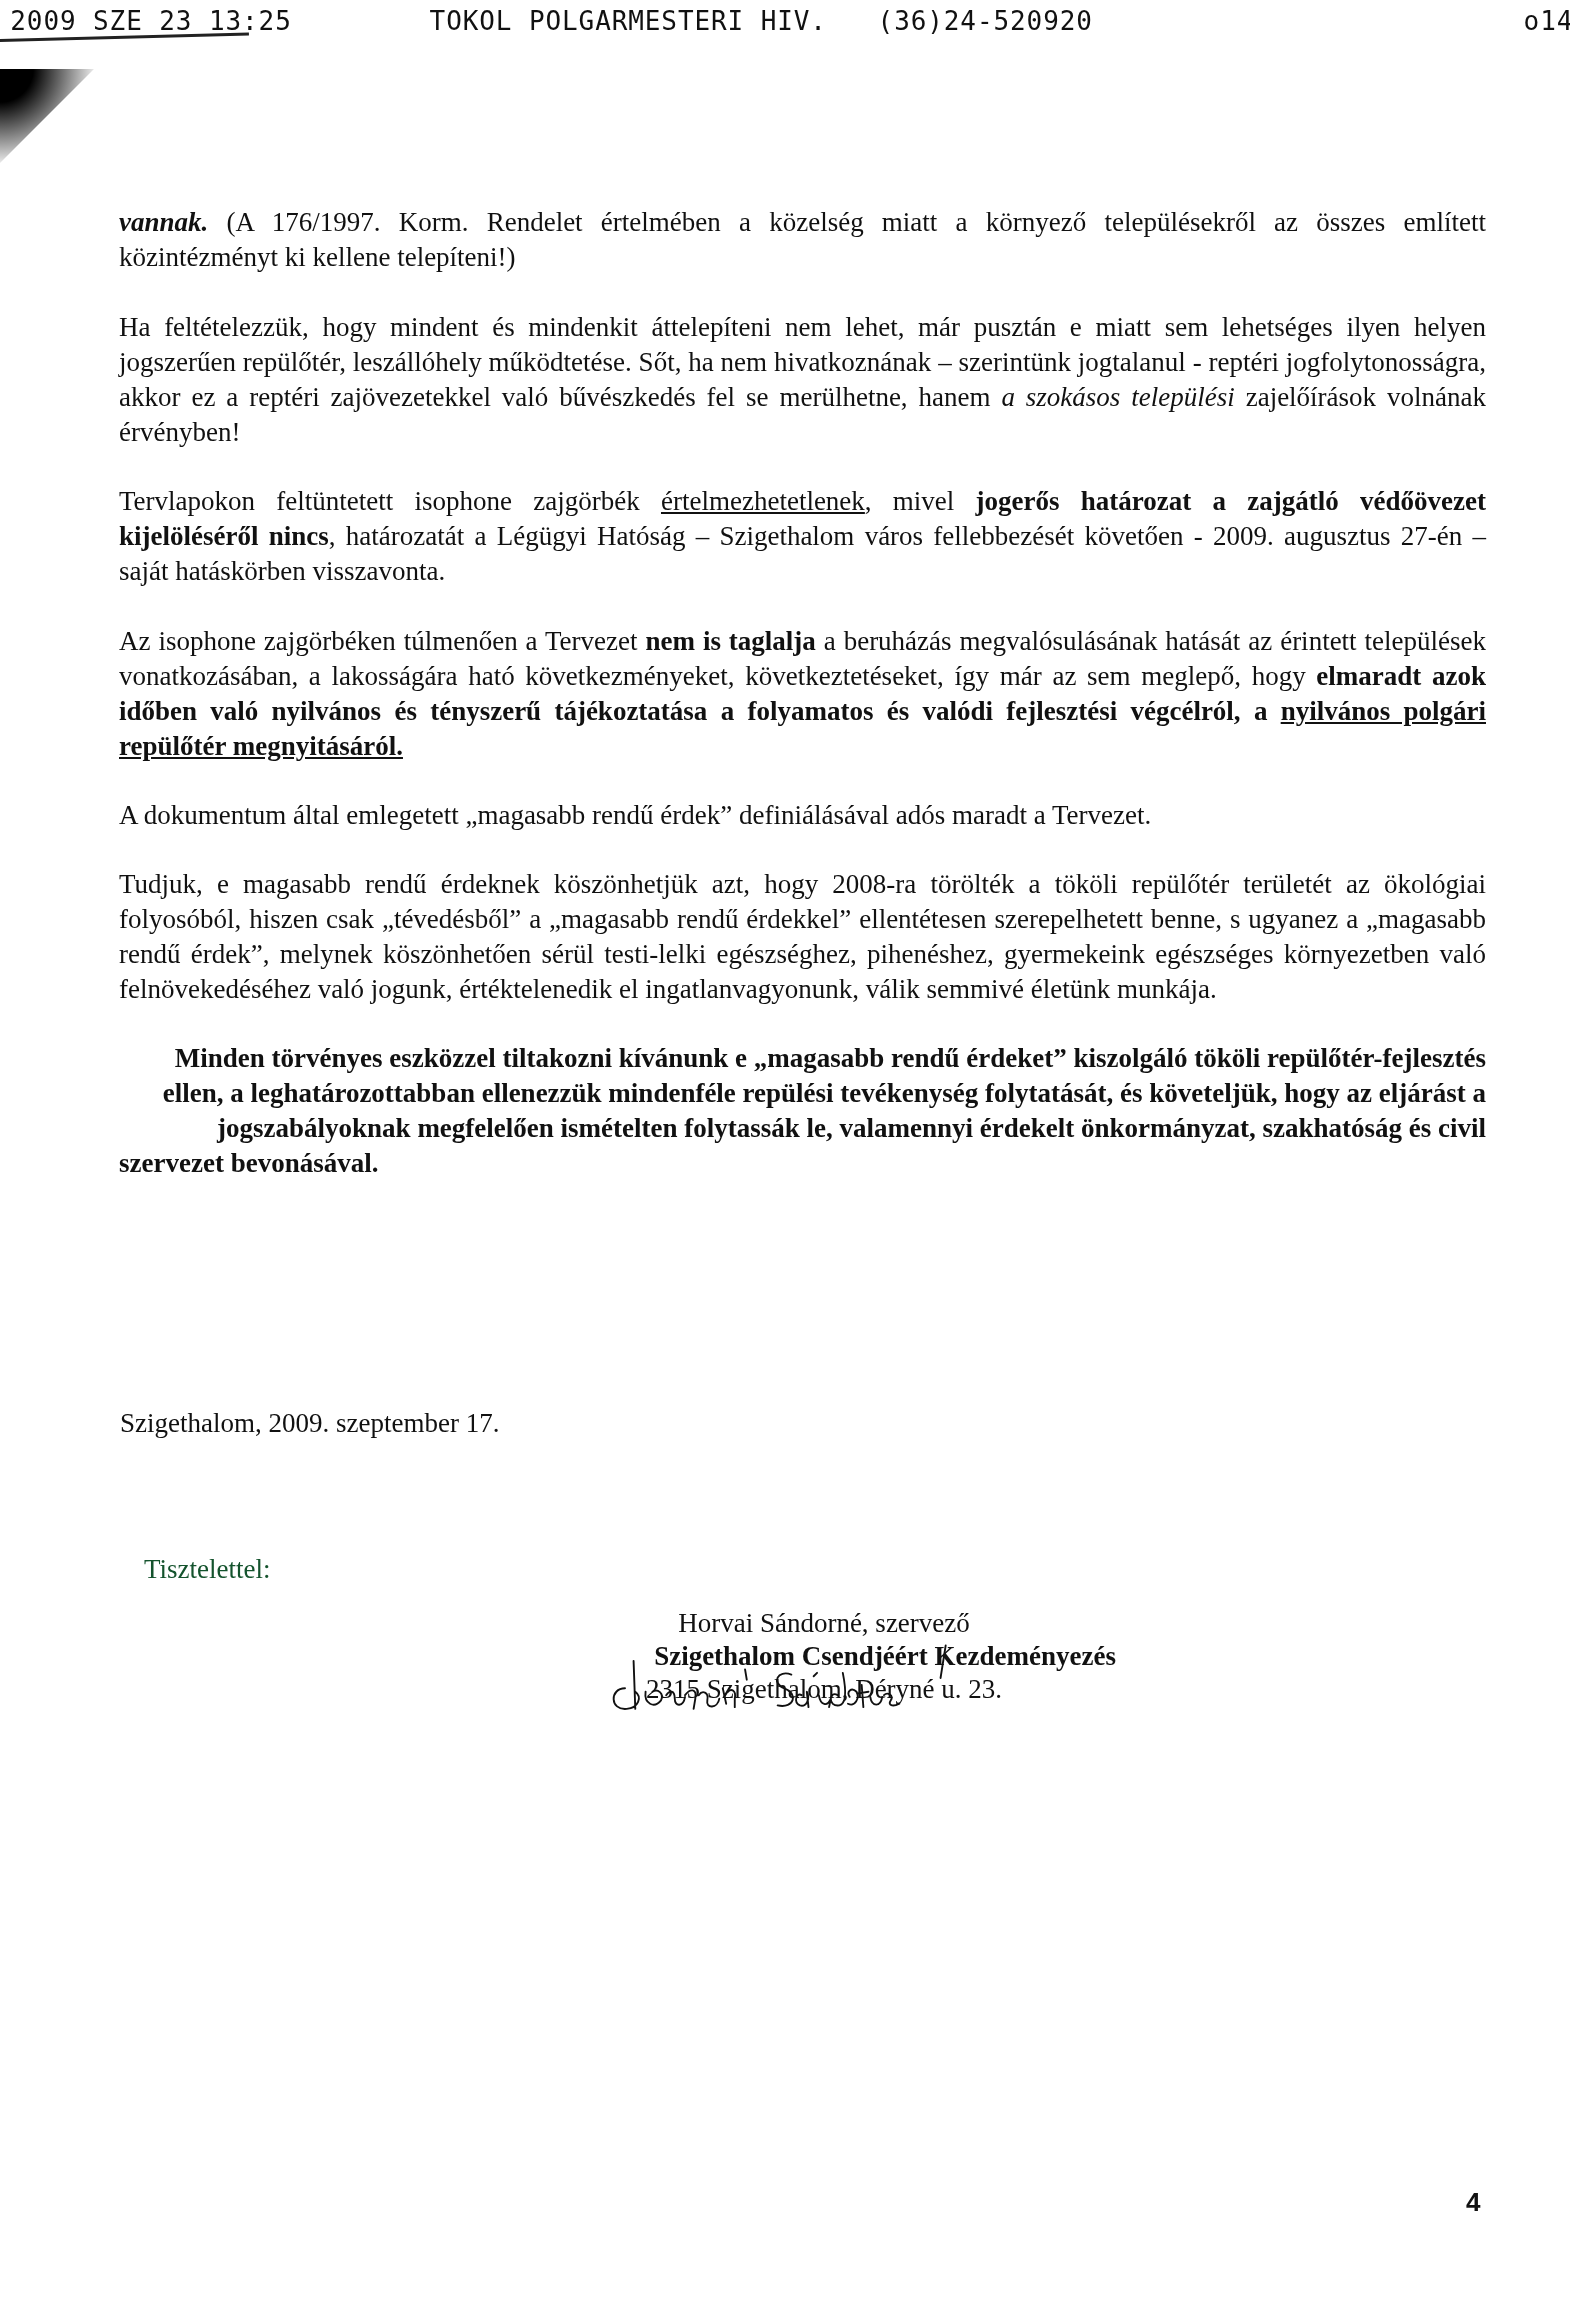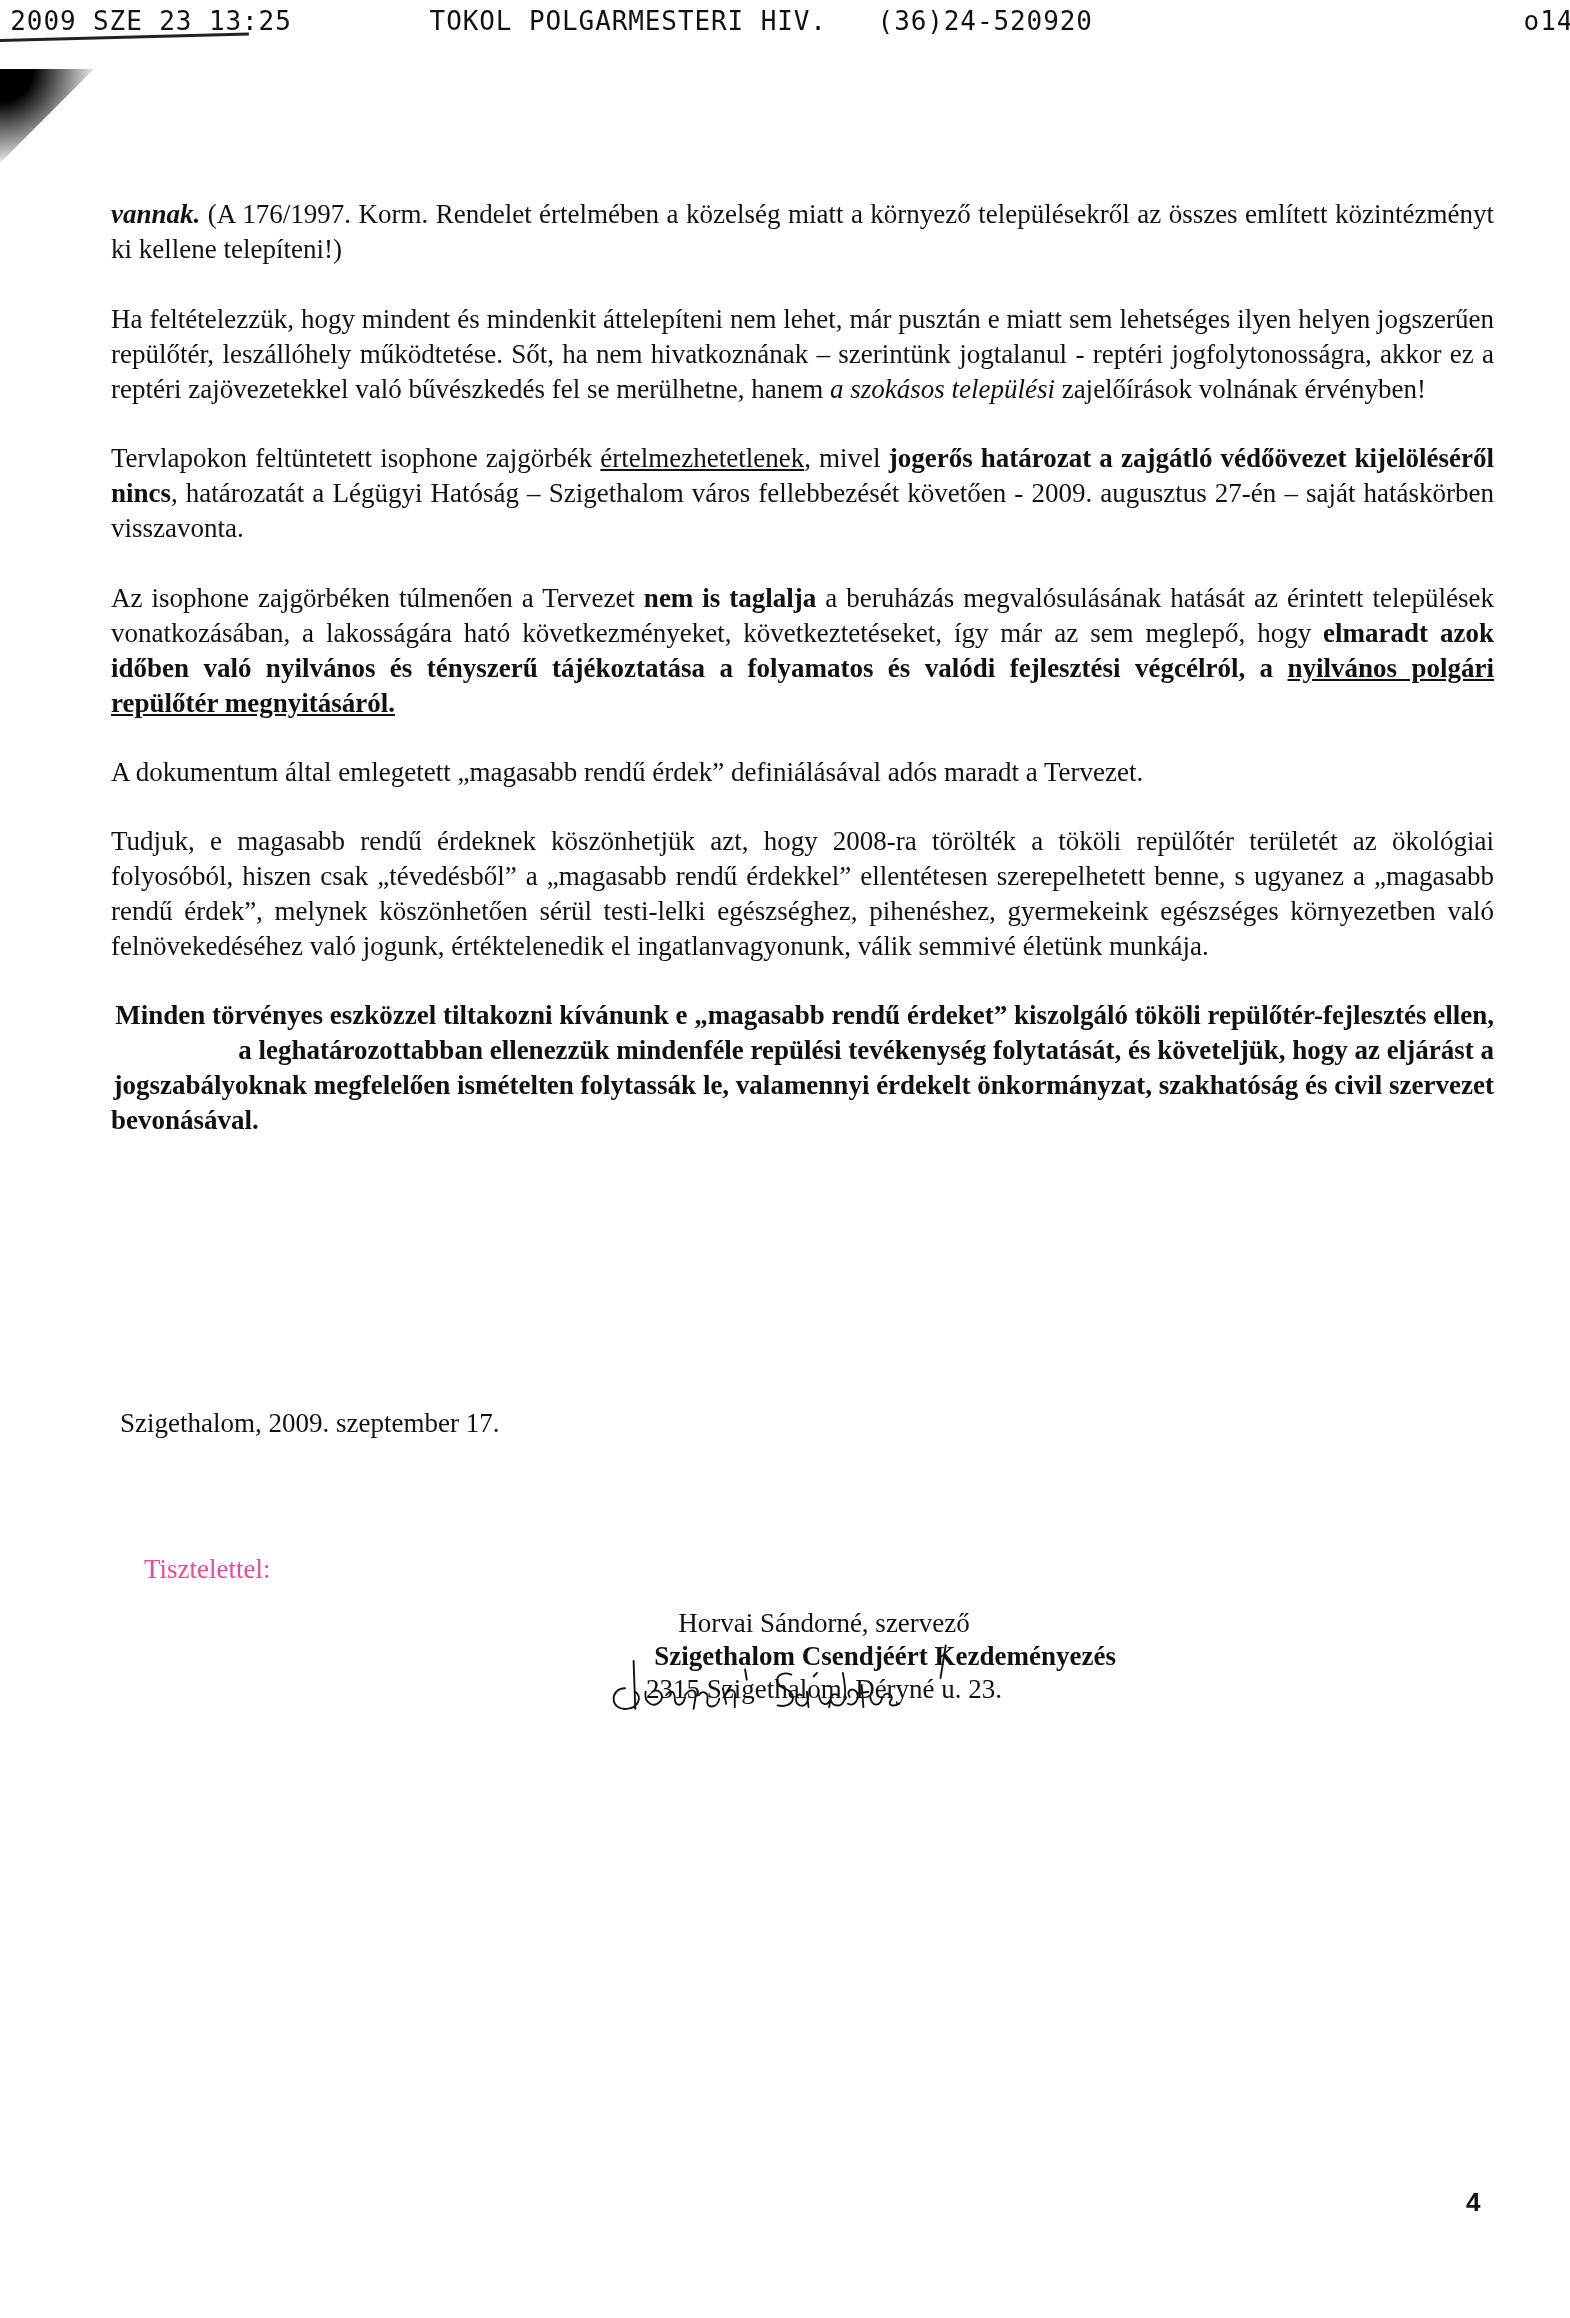--- a/index.html
+++ b/index.html
@@ -20,39 +20,39 @@
   }
   .scan-smudge {
     position:absolute; left:0; top:69px; width:94px; height:94px;
     background:radial-gradient(ellipse at 0% 0%, #000 0%, #000 25%, rgba(0,0,0,0.6) 45%, rgba(0,0,0,0) 75%);
     clip-path:polygon(0 0, 100% 0, 0 100%);
   }
   .doc {
     position:absolute; left:107px; top:193px; width:1391px;
     font-family:"Liberation Serif", serif; font-size:27px; line-height:35px; color:#111;
   }
-  .para { margin:4px; text-align:justify; text-align-last:left; }
+  .para { margin:12px; text-align:justify; text-align-last:left; }
   .p1 { margin-bottom:35px; }
   .p2 { margin-bottom:34px; }
   .p3 { margin-bottom:35px; }
   .p4 { margin-bottom:34px; }
   .p5 { margin-bottom:34px; }
   .p6 { margin-bottom:34px; }
   .p7 { margin-bottom:0; }
   b, .b { font-weight:bold;text-align:right; }
   .bi { font-weight:bold; font-style:italic; }
   .it { font-style:italic; }
   .u { text-decoration:underline; }
   .city-date {
     position:absolute; left:120px; top:1408px;
     font-family:"Liberation Serif", serif; font-size:27px; color:#111;
   }
   .greeting {
     position:absolute; left:144px; top:1554px;
-    font-family:"Liberation Serif", serif; font-size:27px; color:#ec4899;
+    font-family:"Liberation Serif", serif; font-size:27px; color:#14532d;
   }
   .signature {
     position:absolute; left:601px; top:1635px; width:403px; height:86px;
   }
   .sig-block {
     position:absolute; left:532px; top:1607px; width:584px;
     font-family:"Liberation Serif", serif; font-size:27px; line-height:33px; color:#111; text-align:center;
   }
   .sig-block div { white-space:nowrap; }
   .page-num {

